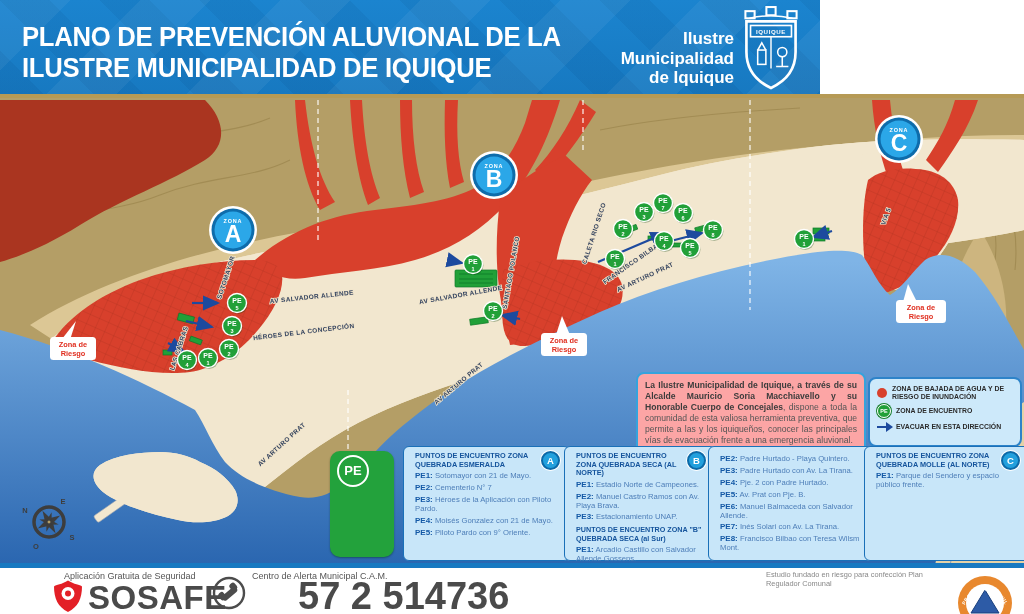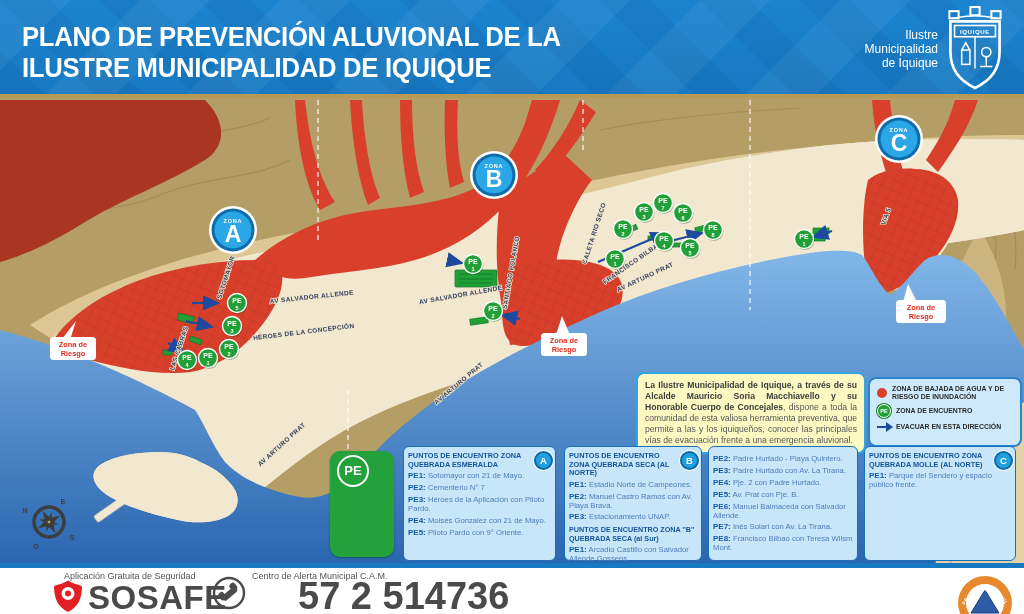--- a/index.html
+++ b/index.html
@@ -3,35 +3,35 @@
 <meta charset="utf-8">
 <style>
   :root{
     --header-blue:#1779c1; --risk-red:#d8402c; --pe-green:#21a038;
     --panel-blue:#c8e6f9; --accent-blue:#1a70b8; --gold:#b69a55;
   }
   html,body{margin:0;padding:0;background:#777;}
   .page{position:relative;width:1024px;height:614px;overflow:hidden;background:#fff;
         font-family:"Liberation Sans",sans-serif;}
   
-  .header{position:absolute;left:0;top:0;width:1024px;height:94px;
+  .header{position:absolute;left:0;top:0;width:820px;height:94px;
     background:
       linear-gradient(135deg, rgba(255,255,255,.05) 25%, transparent 25% 50%, rgba(255,255,255,.05) 50% 75%, transparent 75%) 0 0/140px 140px,
       linear-gradient(45deg, rgba(0,40,90,.07) 25%, transparent 25% 50%, rgba(0,40,90,.07) 50% 75%, transparent 75%) 0 0/100px 100px,
       linear-gradient(180deg,#1b84cf,var(--header-blue));}
   .title{position:absolute;left:22px;top:22px;color:#fff;font-weight:bold;font-size:27px;
     line-height:1.16;letter-spacing:-.3px;transform:scaleX(.95);transform-origin:left top;}
-  .org{position:absolute;right:86px;top:29px;color:#fff;font-weight:normal;font-size:12px;
+  .org{position:absolute;right:86px;top:29px;color:#fff;font-weight:bold;font-size:17px;
     line-height:1.15;text-align:right;}
   .crest{position:absolute;right:18px;top:5px;}
   .goldbar{position:absolute;left:0;top:94px;width:1024px;height:5px;background:var(--gold);}
   
   .mapsvg{position:absolute;left:0;top:98px;}
   
-  .infobox{position:absolute;left:636px;top:372px;width:212px;height:66px;background:#fef9c3;
+  .infobox{position:absolute;left:636px;top:372px;width:212px;height:66px;background:#fca5a5;
     border:2px solid #35a3dc;border-radius:8px;padding:6px 7px;font-size:8.6px;line-height:1.28;
     color:#555;text-align:justify;}
   .infobox b{color:#3c3c3c;}
   
   .legend{position:absolute;left:868px;top:377px;width:138px;height:56px;background:#cde9fa;
     border:2px solid #2d83c9;border-radius:8px;padding:6px 5px 4px 7px;}
   .lrow{display:flex;align-items:center;margin-bottom:3.5px;}
   .lrow .txt{font-size:6.9px;font-weight:bold;color:#2b2b2b;line-height:1.15;}
   .ldot{width:10px;height:10px;border-radius:50%;background:var(--risk-red);margin-right:5px;flex:0 0 auto;}
   .lpe{width:12px;height:12px;border-radius:50%;background:var(--pe-green);color:#fff;font-size:5.5px;
@@ -43,21 +43,21 @@
   
   .safebox{position:absolute;left:330px;top:451px;width:64px;height:106px;background:#23a23c;
     border-radius:10px;box-shadow:0 1px 2px rgba(0,40,0,.4);}
   .safebox .circ{position:absolute;left:7px;top:4px;width:28px;height:28px;border-radius:50%;
     background:#23a23c;border:2.5px solid #fff;color:#fff;font-weight:bold;font-size:13px;
     text-align:center;line-height:28px;}
   .safebox .txt{position:absolute;left:7px;top:39px;width:52px;color:#fff;font-weight:bold;
     font-size:8.6px;line-height:1.18;}
   
   .panel{position:absolute;top:446px;height:103px;background:var(--panel-blue);
-    border:1.5px solid var(--accent-blue);border-radius:6px;padding:5px 4px;}
+    border:1.5px solid var(--accent-blue);border-radius:6px;padding:5px 11px;}
   .panel .hd{position:relative;font-size:7.3px;font-weight:bold;color:#15549c;line-height:1.18;
     text-transform:uppercase;padding-right:18px;margin-bottom:2px;}
   .pbadge{position:absolute;right:-2px;top:-1px;width:15px;height:15px;border-radius:50%;
     background:#22a0dd;border:2px solid #0d6aa8;box-shadow:0 0 0 1px #fff;color:#fff;
     font-size:9.5px;font-weight:bold;text-align:center;line-height:15px;}
   .panel p{margin:3px 0;font-size:7.7px;line-height:1.12;color:#4d7eb8;}
   .panel p b{color:#1459a6;font-size:8px;}
   .panel .sub{font-size:7.2px;font-weight:bold;color:#15549c;line-height:1.15;margin:4px 0 2px;}
   #panel-a{left:403px;width:143px;}
   #panel-b{left:564px;width:128px;}
@@ -479,20 +479,21 @@
     <svg class="f-phoneicon" width="34" height="34" viewBox="-17 -17 34 34">
       <circle r="15" fill="none" stroke="#4c4c4c" stroke-width="2.4"></circle>
       <g transform="rotate(-40)" fill="#4c4c4c">
         <rect x="-9" y="-2" width="18" height="6" rx="3"></rect>
         <rect x="-10.5" y="-6" width="6.5" height="8" rx="2.5"></rect>
         <rect x="4" y="-6" width="6.5" height="8" rx="2.5"></rect>
       </g>
     </svg>
     <div class="f-cap2">Centro de Alerta Municipal C.A.M.</div>
     <div class="f-phone">57 2 514736</div>
+    <div class="f-credit">Estudio fundado en riesgo para confección Plan Regulador Comunal</div>
     <svg class="f-civil" width="58" height="58" viewBox="-29 -29 58 58">
       <defs>
         <path id="arcT" d="M -21,5 A 21.5 21.5 0 0 1 21,5" fill="none"></path>
         <path id="arcB" d="M -20,7 A 20.5 20.5 0 0 0 20,7" fill="none"></path>
       </defs>
       <circle r="27" fill="#e8882e"></circle>
         <circle r="19" fill="#fff"></circle>
       <path d="M0,-13 L14,10 L-14,10 Z" fill="#2d5ba6" stroke="#193f7d" stroke-width="1"></path>
       <text font-size="4.6" font-weight="bold" fill="#fff" letter-spacing=".5"><textPath href="#arcT" startOffset="50%" text-anchor="middle">PROTECCIÓN CIVIL</textPath></text>
       <text font-size="2.9" font-weight="bold" fill="#fff"><textPath href="#arcB" startOffset="50%" text-anchor="middle">I. MUNICIPALIDAD DE IQUIQUE</textPath></text>

